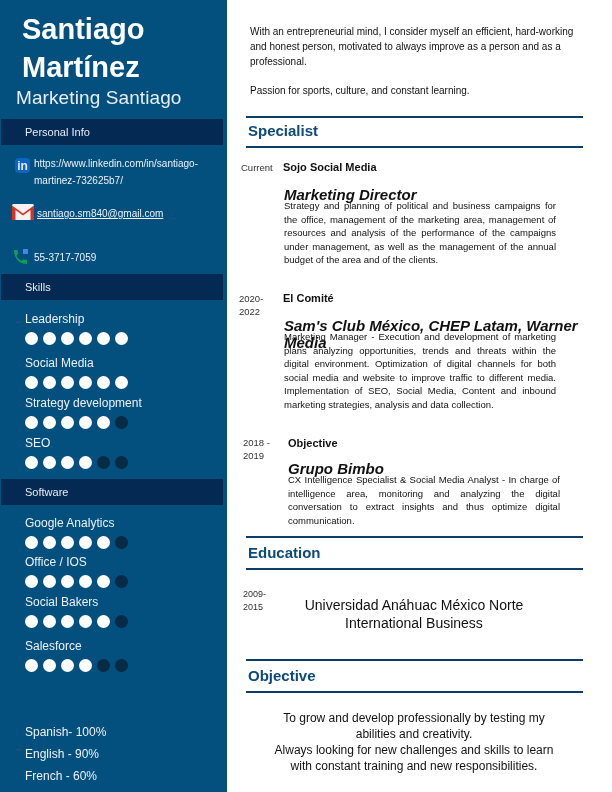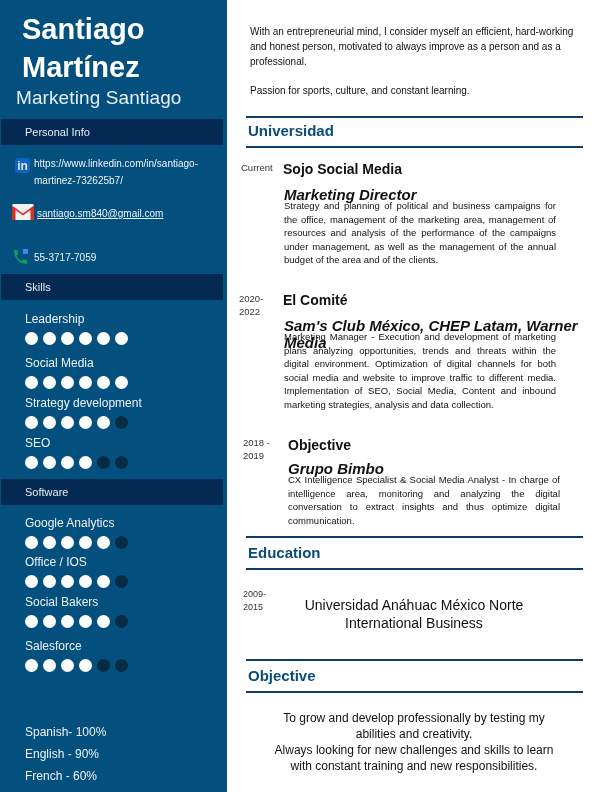--- a/index.html
+++ b/index.html
@@ -42,21 +42,21 @@
   .main { position: absolute; left: 224px; top: 0; width: 388px; height: 792px; }
   .summary {
     position: absolute; left: 26px; top: 24px; width: 340px;
     text-align: left; font-size: 10px; line-height: 15px; color: #111;
   }
   .hr { position: absolute; left: 22px; width: 337px; height: 1.5px; background: #0b3c6a; }
   .sec-title {
     position: absolute; left: 24px; font-size: 15px; font-weight: bold; color: #0c4a7a;
   }
   .date { position: absolute; font-size: 9.5px; line-height: 13px; color: #333; }
-  .company { position: absolute; font-size: 14px; font-weight: bold; color: #111; }
+  .company { position: absolute; font-size: 11px; font-weight: bold; color: #111; }
   .client { position: absolute; font-size: 15px; font-weight: bold; font-style: italic; color: #111; }
   .desc {
     position: absolute; width: 272px; font-size: 9.5px; line-height: 13.6px; color: #111;
     text-align: justify;
   }
   .edu {
     position: absolute; left: 70px; width: 240px; text-align: center;
     font-size: 14px; line-height: 18px; color: #111;
   }
   .objective {
@@ -199,21 +199,21 @@
   <div class="lang" style="top:769px">French - 60%</div>
 </div>
 
 <div class="main">
   <div class="summary">
     <div>With an entrepreneurial mind, I consider myself an efficient, hard-working and honest person, motivated to always improve as a person and as a professional.</div>
     <div style="margin-top:14px">Passion for sports, culture, and constant learning.</div>
   </div>
 
   <div class="hr" style="top:116px"></div>
-  <div class="sec-title" style="top:122px">Universidad</div>
+  <div class="sec-title" style="top:122px">Specialist</div>
   <div class="hr" style="top:146px"></div>
 
   <div>
     <div class="date" style="left:17px; top:161px">
       <div>Current</div>
     </div>
     <div class="company" style="left:59px; top:161px">Sojo Social Media</div>
     <div class="client" style="left:60px; top:186px">Marketing Director</div>
     <div class="desc" style="left:60px; top:199px">Strategy and planning of political and business campaigns for the office, management of the marketing area, management of resources and analysis of the performance of the campaigns under management, as well as the management of the annual budget of the area and of the clients.</div>
   </div>

